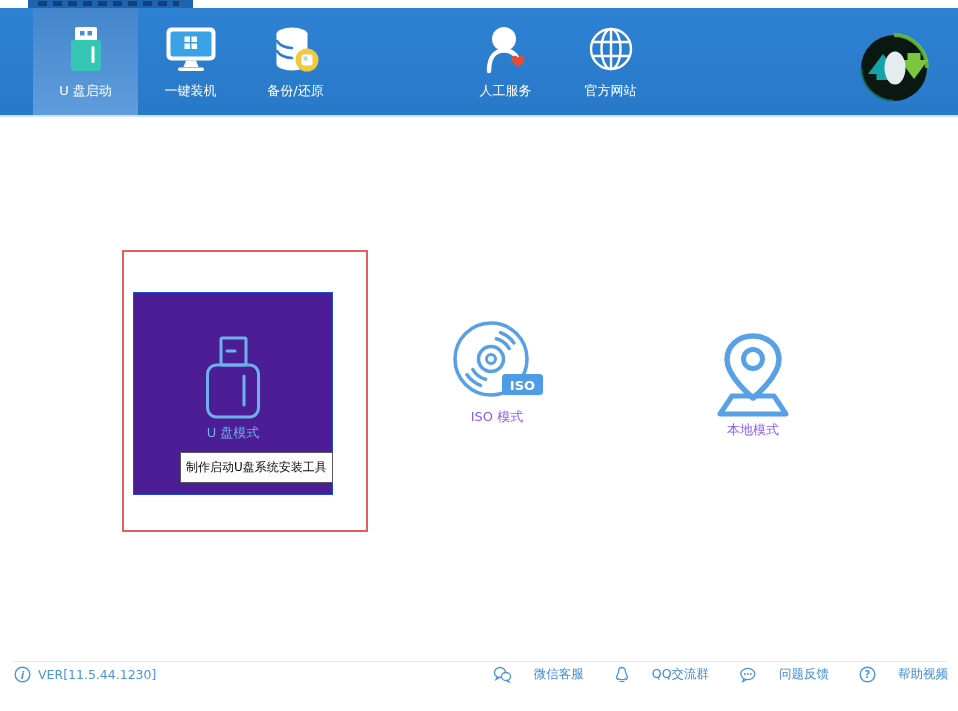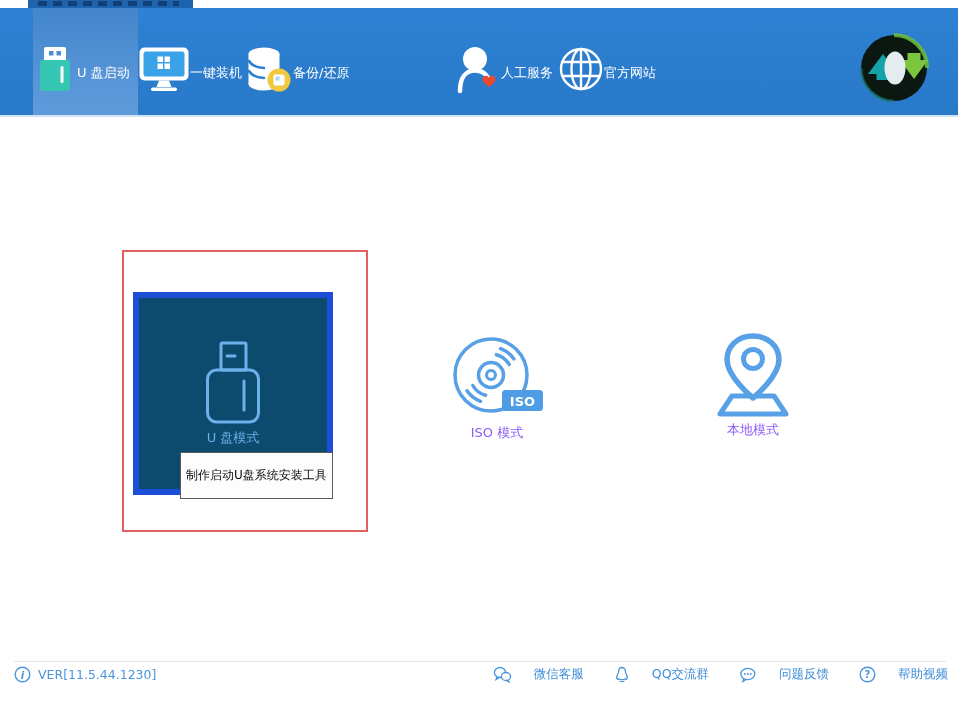--- a/index.html
+++ b/index.html
@@ -10,38 +10,38 @@
   }
   
   .title-strip { position:absolute; left:28px; top:0; width:165px; height:8px; background:#1e63ad; }
   .title-strip .marks { position:absolute; left:10px; right:14px; top:1px; bottom:2px;
     background:repeating-linear-gradient(90deg, rgba(12,48,96,.7) 0 9px, transparent 9px 15px); }
   
   .header { position:absolute; left:0; top:8px; width:958px; height:109px;
     background:linear-gradient(180deg,#2e81d3,#2979c9);
     border-bottom:2px solid #cfe3f6; }
   .nav-item { position:absolute; top:0; width:105px; height:107px; display:flex;
-    flex-direction:row; align-items:center; padding-top:15px; cursor:pointer; }
+    flex-direction:column; align-items:center; padding-top:15px; cursor:pointer; }
   .nav-item.active { background:linear-gradient(180deg,#44followed88cc,#5f9cdc); background:linear-gradient(180deg,#4486cc,#5f9cdc); }
   .nav-icon { height:52px; display:flex; align-items:center; justify-content:center; }
   .nav-label { color:#ffffff; font-size:13px; margin-top:7px; white-space:nowrap; }
   .brand { position:absolute; left:704px; top:15px; color:#fff; }
   .brand-title { font-size:33px; font-weight:bold; letter-spacing:3px; white-space:nowrap; }
   .brand-tagline { font-size:13px; margin-top:7px; color:#eaf4fd; letter-spacing:1px; white-space:nowrap; }
   .logo-badge { position:absolute; left:856px; top:18px; width:76px; height:80px; }
   
   .selection-box { position:absolute; left:122px; top:250px; width:246px; height:282px;
     border:2px solid #e15f5f; }
   .usb-card { position:absolute; left:133px; top:292px; width:200px; height:203px;
-    border:6px solid #1d4ed8; background:#0c4a6e; cursor:pointer; }
+    border:1px solid #1d4ed8; background:#4c1d95; cursor:pointer; }
   .usb-card svg { position:absolute; left:50%; top:42px; transform:translateX(-50%); }
   .mode-label { position:absolute; text-align:center; color:#8b5cf6; font-size:13px; white-space:nowrap; }
   .usb-card .mode-label { left:0; width:100%; top:131px; color:#6cb0ec; }
   .tooltip { position:absolute; left:180px; top:452px; background:#fdfdfd;
-    border:1px solid #5a5a5a; color:#0a0a0a; font-size:12px; padding:14px 5px;
+    border:1px solid #5a5a5a; color:#0a0a0a; font-size:12px; padding:6px 5px;
     white-space:nowrap; z-index:5; }
   .mode-group { position:absolute; cursor:pointer; }
   
   .footer-line { position:absolute; left:14px; right:12px; top:661px; border-top:1px solid #e7e7e7; }
   .version { position:absolute; left:14px; top:666px; display:flex; align-items:center;
     gap:7px; color:#4a95de; font-size:12.5px; cursor:pointer; }
   .footer-links { position:absolute; right:10px; top:666px; display:flex; gap:30px; }
   .footer-link { display:flex; align-items:center; gap:22px; color:#3e8bd8;
     font-size:12.5px; cursor:pointer; white-space:nowrap; }
 </style>
@@ -148,21 +148,21 @@
       <rect x="18" y="3" width="25" height="27" rx="1.5"></rect>
       <line x1="24" y1="16" x2="32" y2="16" stroke-linecap="round"></line>
       <rect x="4.5" y="30" width="51" height="52" rx="9"></rect>
       <line x1="41" y1="41" x2="41" y2="70" stroke-linecap="round"></line>
     </svg>
     <div class="mode-label">U 盘模式</div>
   </div>
 
   <div class="tooltip">制作启动U盘系统安装工具</div>
 
-  <div class="mode-group" style="left:447px; top:333px; width:100px; height:110px;">
+  <div class="mode-group" style="left:447px; top:317px; width:100px; height:110px;">
     <svg width="100" height="92" viewBox="0 0 100 92">
       <g fill="none" stroke="#57a0e6" stroke-width="3.5">
         <circle cx="44" cy="42" r="36"></circle>
         <circle cx="44" cy="42" r="12.5"></circle>
         <circle cx="44" cy="42" r="4.5" stroke-width="3"></circle>
         <path d="M49.4 21.7 A21 21 0 0 1 62.2 31.5" stroke-linecap="round"></path>
         <path d="M53.6 15.7 A28 28 0 0 1 66.9 25.9" stroke-linecap="round"></path>
         <path d="M38.6 62.3 A21 21 0 0 1 25.8 52.5" stroke-linecap="round"></path>
         <path d="M33.5 68.3 A28 28 0 0 1 20 57.8" stroke-linecap="round"></path>
       </g>

